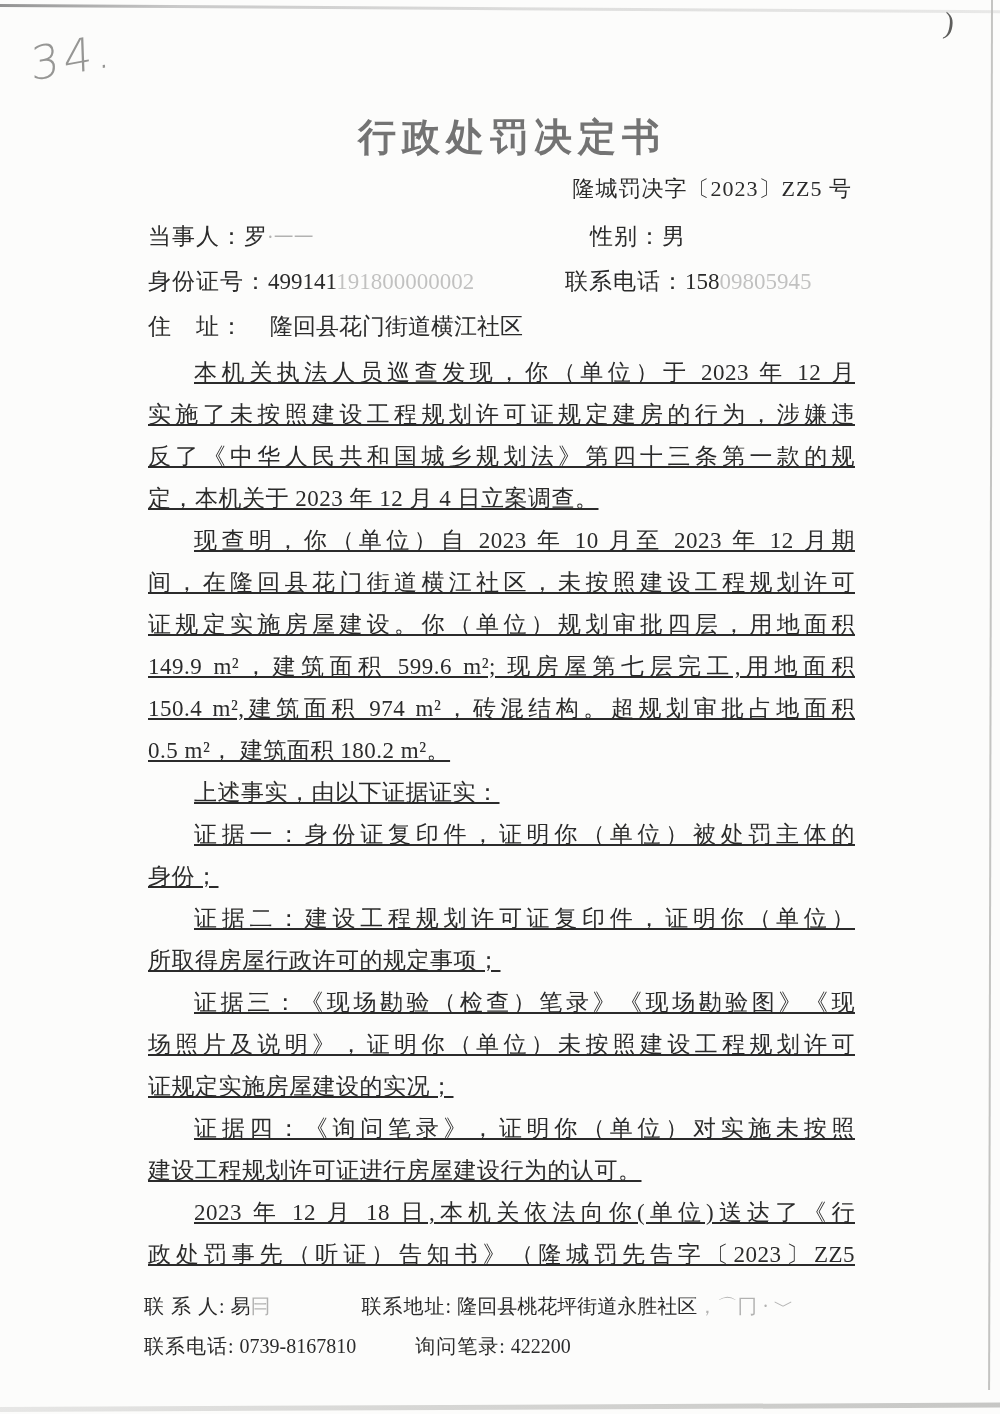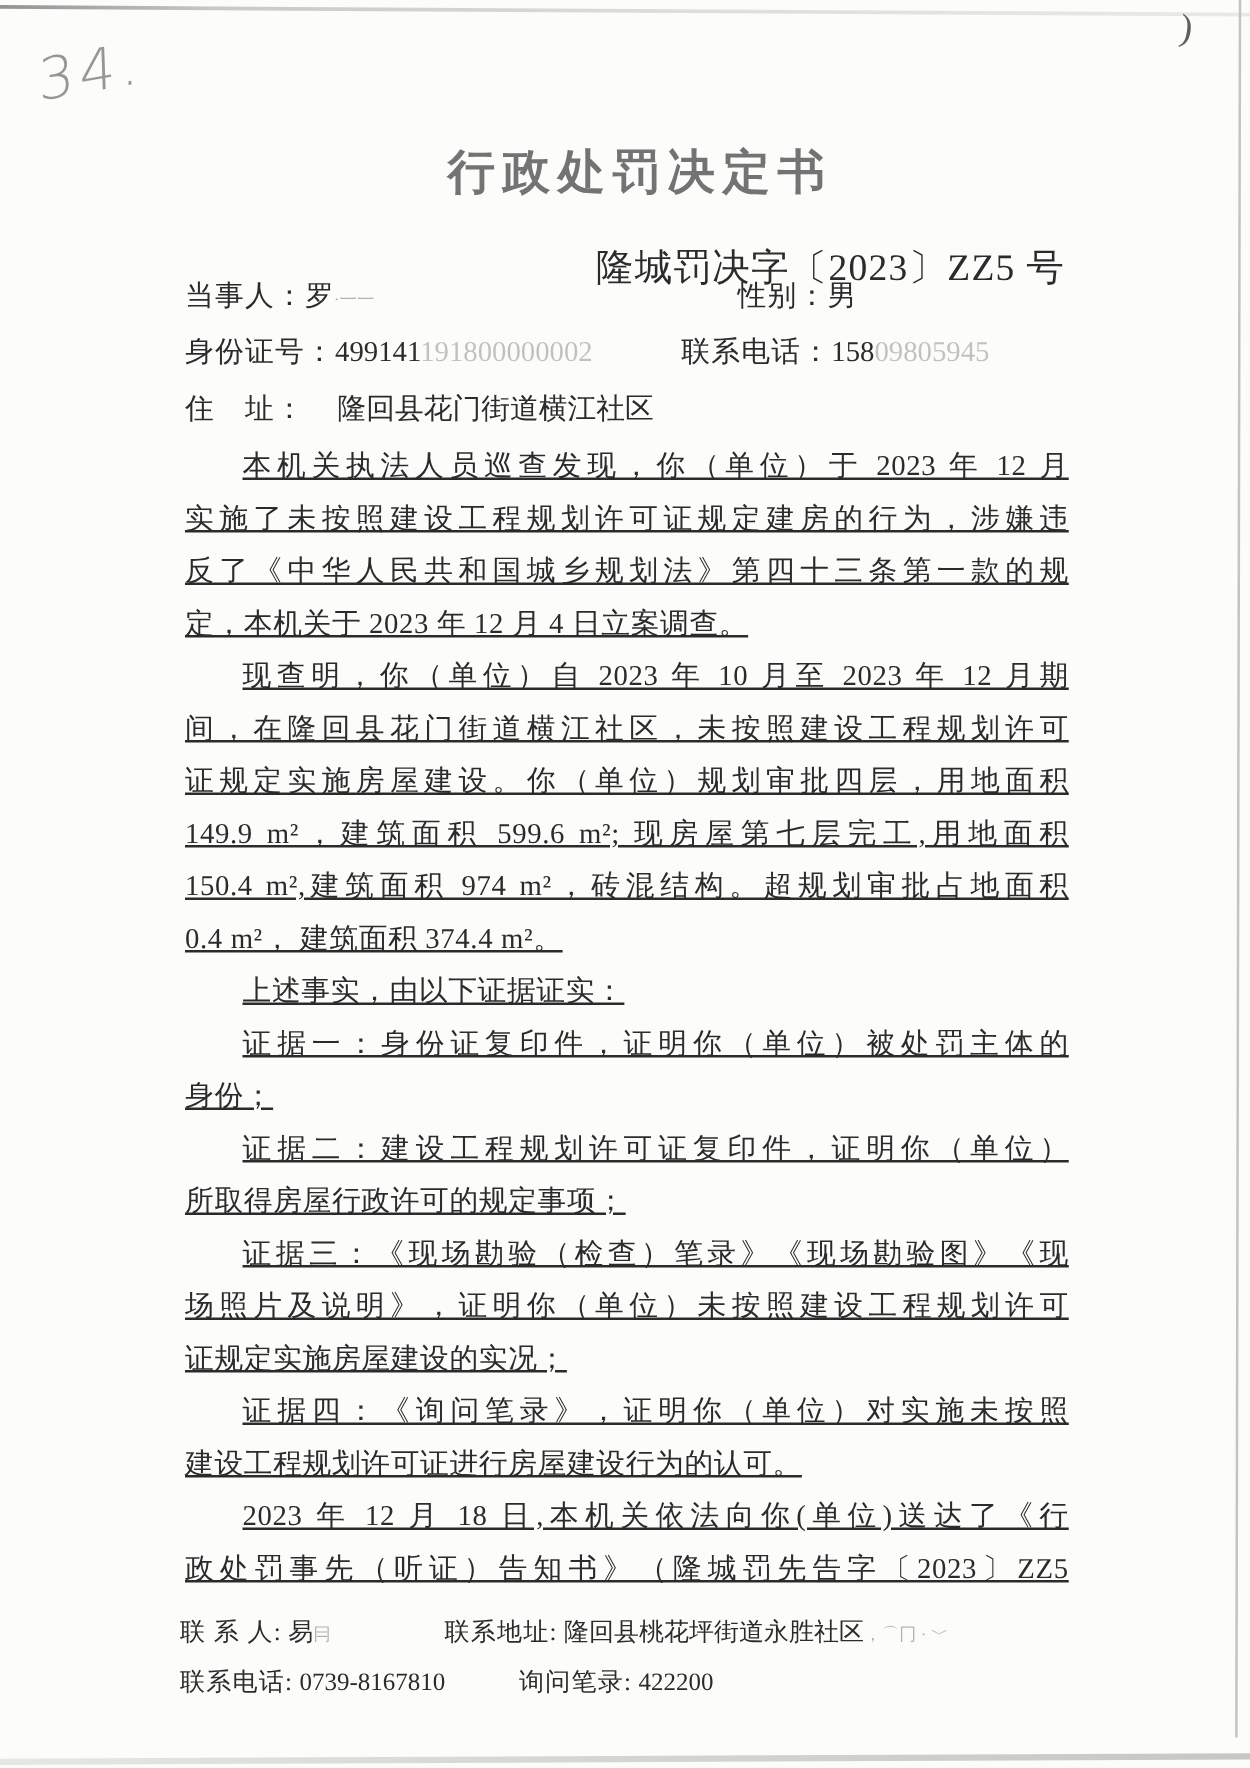--- a/index.html
+++ b/index.html
@@ -42,34 +42,34 @@
     transform:rotate(8deg);
   }
 
   
   .title{
     position:absolute;top:112px;left:0;width:100%;
     text-align:center;font-size:38px;font-weight:bold;
     letter-spacing:6px;color:#737373;margin-left:12px;
   }
   .docnum{
-    position:absolute;top:194px;right:148px;
-    font-size:30px;letter-spacing:1px;font-family:Liberation Serif, serif;
+    position:absolute;top:174px;right:148px;
+    font-size:22px;letter-spacing:1px;font-family:Liberation Serif, serif;
   }
 
   
   .info{position:absolute;top:214px;left:148px;right:80px;font-size:23px;}
   .info-row{position:relative;height:45px;line-height:45px;white-space:nowrap;}
   .info-right1{position:absolute;left:442px;top:0;}
-  .info-right2{position:absolute;left:397px;top:0;}
+  .info-right2{position:absolute;left:417px;top:0;}
   .addr-gap{display:inline-block;width:26px;}
   .num{font-family:"Liberation Serif","DejaVu Serif",serif;}
 
   .faded{opacity:.28;}
-  .faded-sm{opacity:.35;font-size:14px;}
+  .faded-sm{opacity:.35;font-size:20px;}
 
   
   .body-text{position:absolute;top:352px;left:148px;width:707px;font-size:23px;}
   .bline{height:42px;line-height:42px;white-space:nowrap;letter-spacing:.5px;text-decoration:underline;}
   .bline.just{white-space:normal;text-align:justify;text-align-last:justify;}
   .bline.indent{margin-left:46px;width:661px;}
 
   
   .footer{position:absolute;top:1286px;left:144px;right:40px;font-size:20px;}
   .f-row{height:40px;line-height:40px;white-space:nowrap;}
@@ -108,21 +108,21 @@
   <div class="body-text">
       <div class="bline indent just">本机关执法人员巡查发现，你（单位）于 2023 年 12 月</div>
       <div class="bline just">实施了未按照建设工程规划许可证规定建房的行为，涉嫌违</div>
       <div class="bline just">反了《中华人民共和国城乡规划法》第四十三条第一款的规</div>
       <div class="bline">定，本机关于 2023 年 12 月 4 日立案调查。</div>
       <div class="bline indent just">现查明，你（单位）自 2023 年 10 月至 2023 年 12 月期</div>
       <div class="bline just">间，在隆回县花门街道横江社区，未按照建设工程规划许可</div>
       <div class="bline just">证规定实施房屋建设。你（单位）规划审批四层，用地面积</div>
       <div class="bline just">149.9 m²，建筑面积 599.6 m²; 现房屋第七层完工,用地面积</div>
       <div class="bline just">150.4 m²,建筑面积 974 m²，砖混结构。超规划审批占地面积</div>
-      <div class="bline">0.4 m²， 建筑面积 374.4 m²。</div>
+      <div class="bline">0.5 m²， 建筑面积 180.2 m²。</div>
       <div class="bline indent">上述事实，由以下证据证实：</div>
       <div class="bline indent just">证据一：身份证复印件，证明你（单位）被处罚主体的</div>
       <div class="bline">身份；</div>
       <div class="bline indent just">证据二：建设工程规划许可证复印件，证明你（单位）</div>
       <div class="bline">所取得房屋行政许可的规定事项；</div>
       <div class="bline indent just">证据三：《现场勘验（检查）笔录》《现场勘验图》《现</div>
       <div class="bline just">场照片及说明》，证明你（单位）未按照建设工程规划许可</div>
       <div class="bline">证规定实施房屋建设的实况；</div>
       <div class="bline indent just">证据四：《询问笔录》，证明你（单位）对实施未按照</div>
       <div class="bline">建设工程规划许可证进行房屋建设行为的认可。</div>

